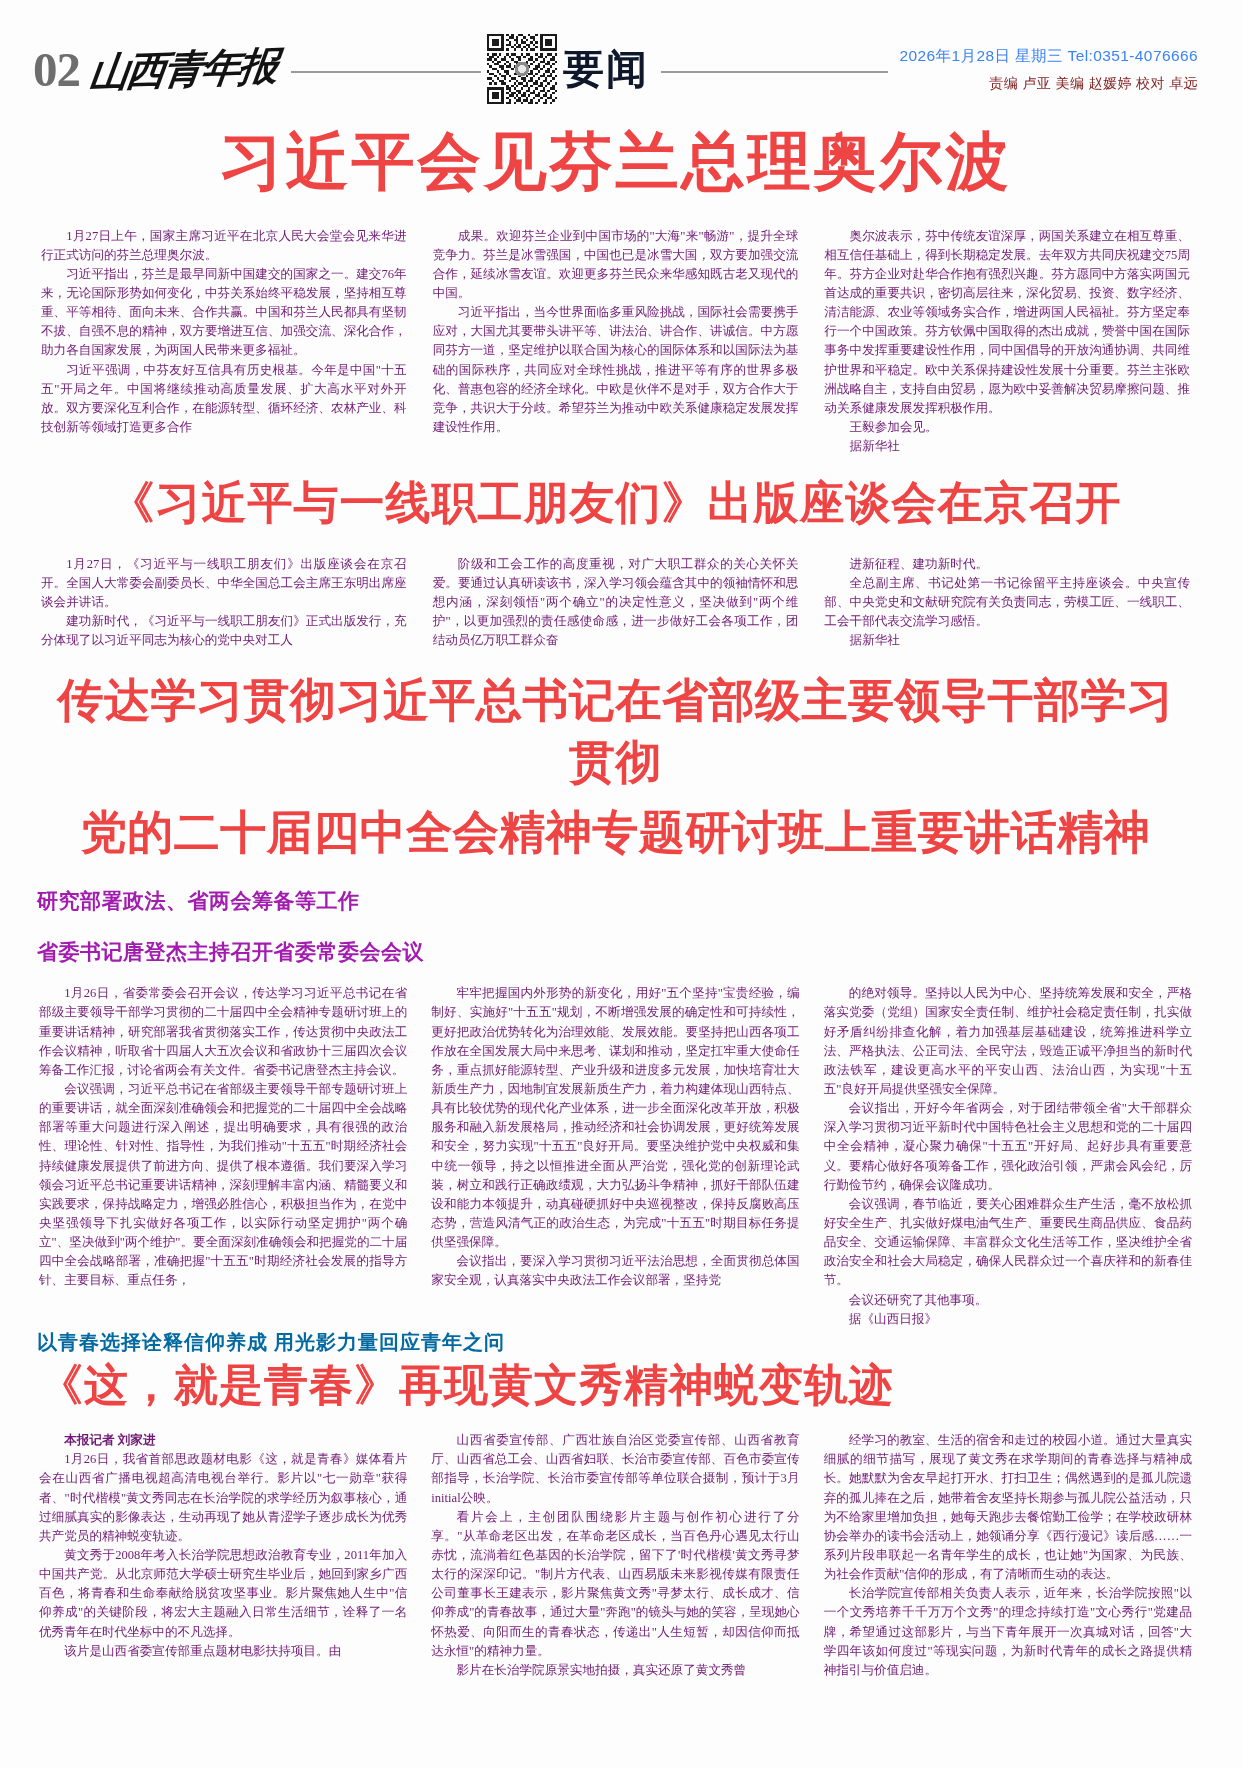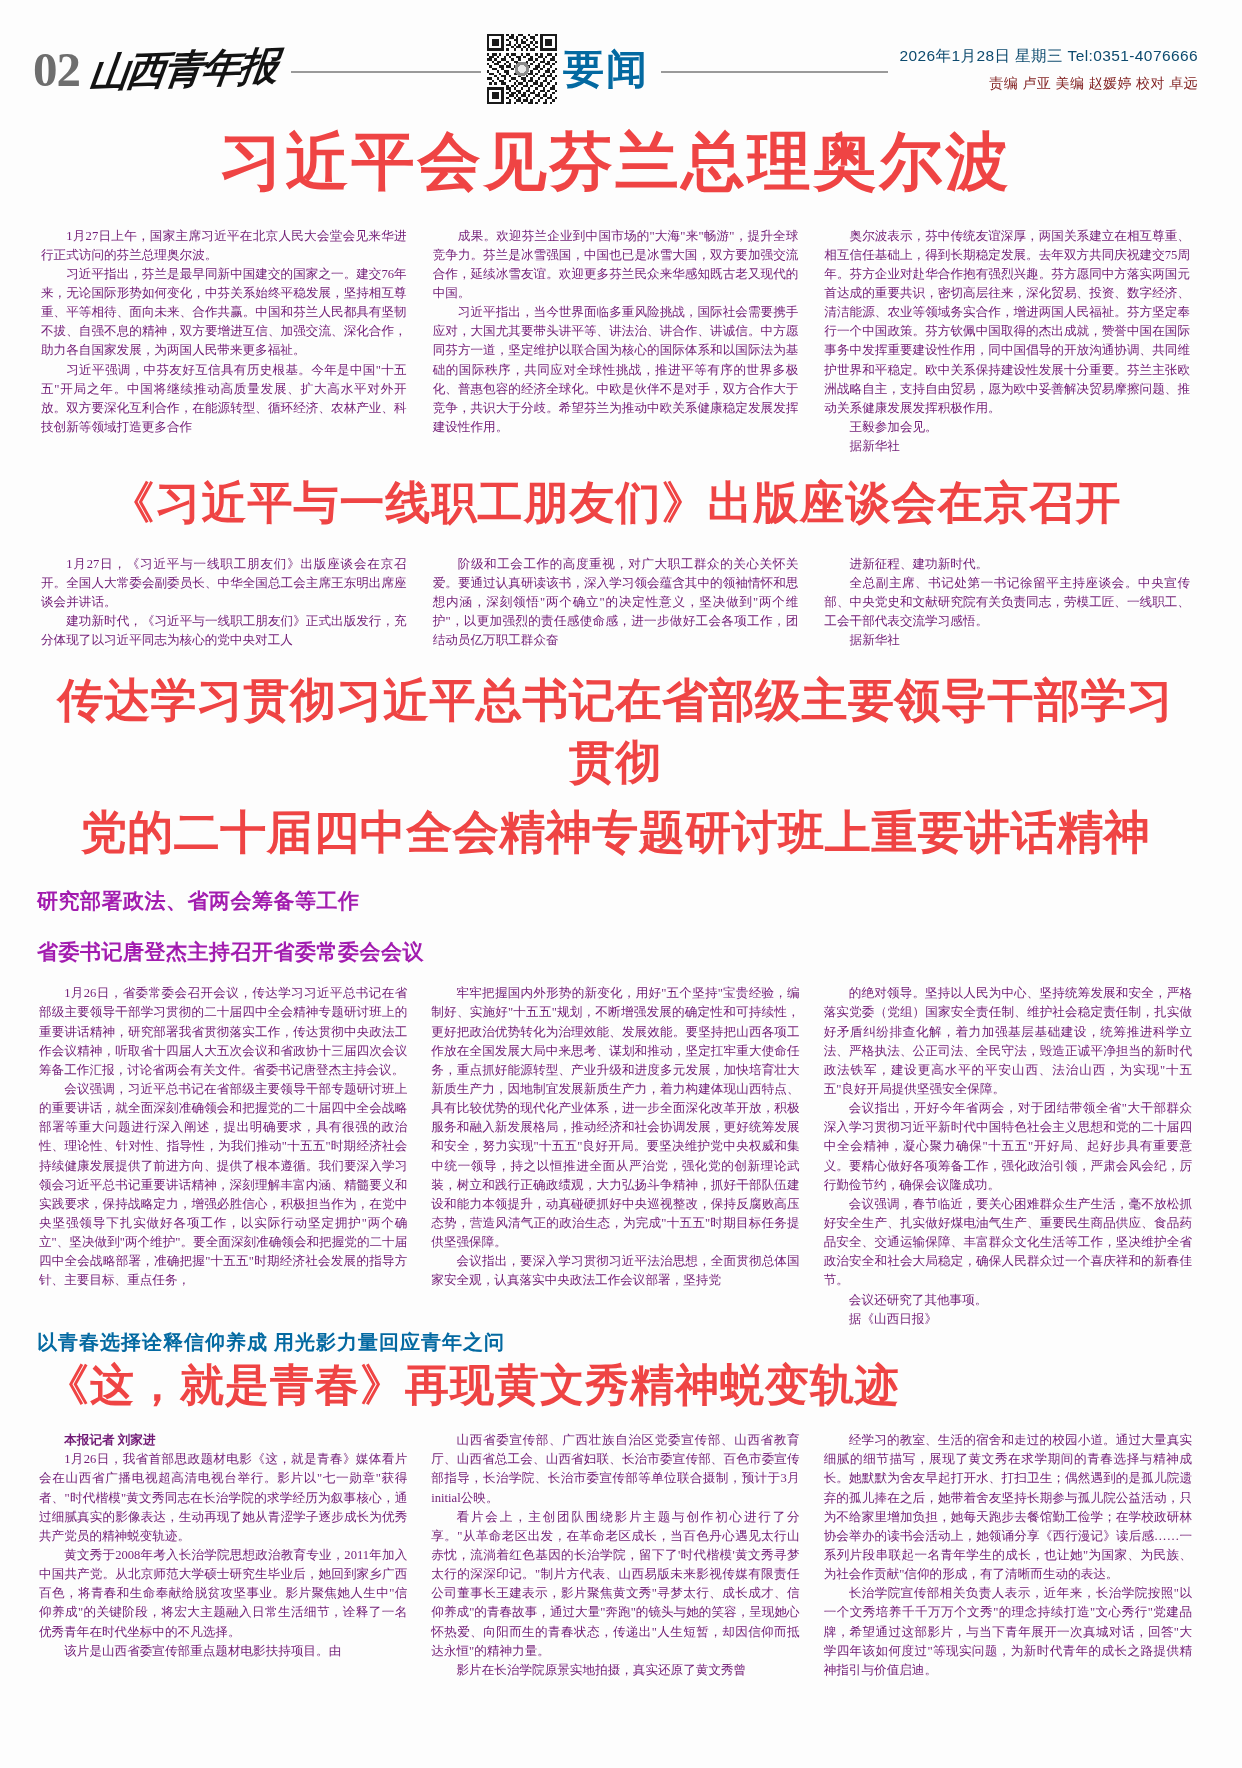--- a/index.html
+++ b/index.html
@@ -29,26 +29,26 @@
     white-space:nowrap;
   }
   .rule-left { flex:0 0 190px; height:0; border-top:2px solid #9a9a9a; margin:0 6px 0 16px; position:relative; top:3px; }
   .qr {
     width:70px; height:70px; flex:0 0 70px;
     position:relative; background:#fff;
   }
   .qr svg { display:block; }
   .section-name {
     font-family:"DejaVu Serif","Liberation Serif",serif;
-    font-size:41px; font-weight:700; color:#0369a1;
+    font-size:41px; font-weight:700; color:#0f172a;
     letter-spacing:2px; margin-left:6px; line-height:1;
   }
   .rule-right { flex:1 1 auto; height:0; border-top:2px solid #9a9a9a; margin:0 12px; position:relative; top:3px; }
   .head-meta { text-align:right; font-family:"Liberation Sans","DejaVu Sans",sans-serif; flex:0 0 auto; }
-  .head-meta .line1 { font-size:15.5px; color:#0c4a6e; letter-spacing:.4px; white-space:nowrap;text-align:right; }
+  .head-meta .line1 { font-size:15.5px; color:#3b82f6; letter-spacing:.4px; white-space:nowrap;text-align:right; }
   .head-meta .line2 { font-size:14px; color:#7f1d1d; letter-spacing:.4px; margin-top:8px; white-space:nowrap; }
 
   
   .hl {
     text-align:center; font-weight:700; color:#ef4444;
     font-family:Liberation Mono, monospace;
     line-height:1.12; letter-spacing:1px;
   }
   .cols { display:flex; gap:22px; }
   .col { flex:1; }
@@ -76,21 +76,21 @@
     line-height:1.55; margin-top:18px; padding-left:4px; letter-spacing:.5px;
   }
   .a3 .cols { gap:24px; padding:0 6px; }
 
   
   .a4-kicker {
     font-size:20px; font-weight:700; color:#0369a1;
     font-family:"Liberation Serif","DejaVu Serif",serif;
     letter-spacing:1px; padding-left:4px;
   }
-  .a4-title { text-align:left; font-size:44px; margin:8px 10px 18px; letter-spacing:1px; padding-left:2px; }
+  .a4-title { text-align:left; font-size:44px; margin:8px 4px 18px; letter-spacing:1px; padding-left:2px; }
   .byline { font-size:13px; font-weight:700; margin:0 0 4px; text-indent:0; font-family:"Liberation Sans",sans-serif; }
   .a4 .cols { gap:24px; padding:0 6px; }
   .sp { height:16px; }
 </style>
 </head>
 <body>
 
 <div class="page">
 
   <div class="masthead">

